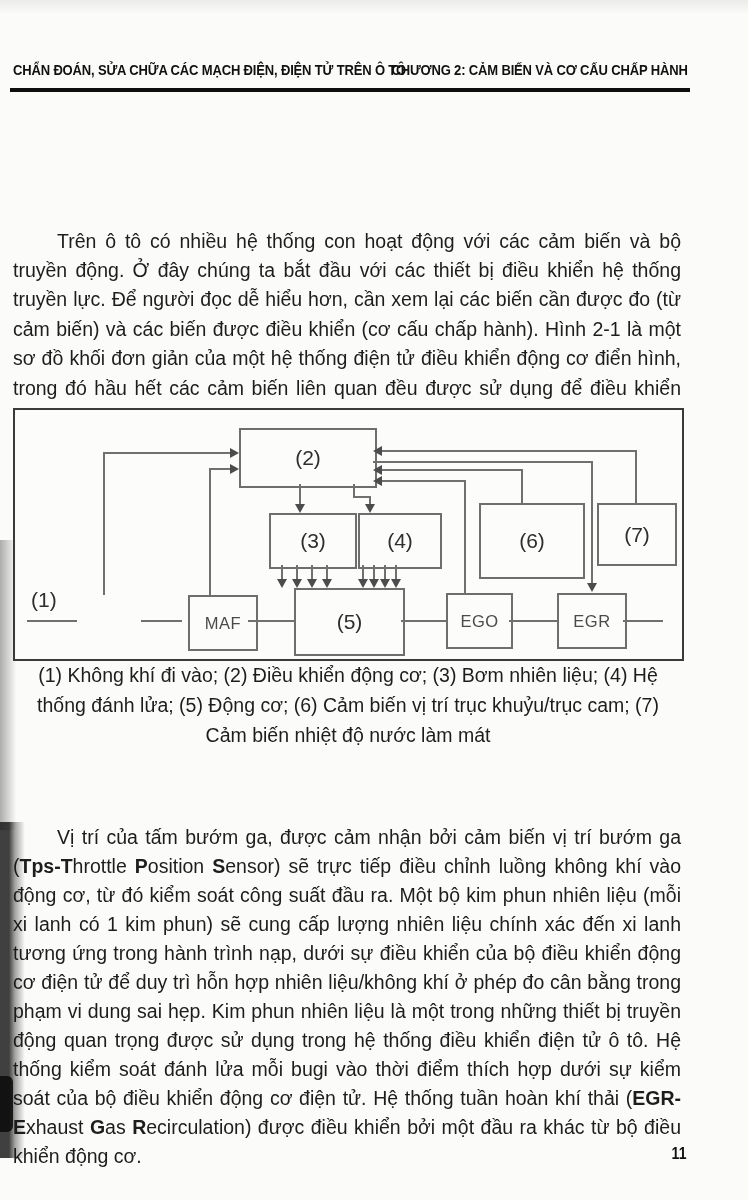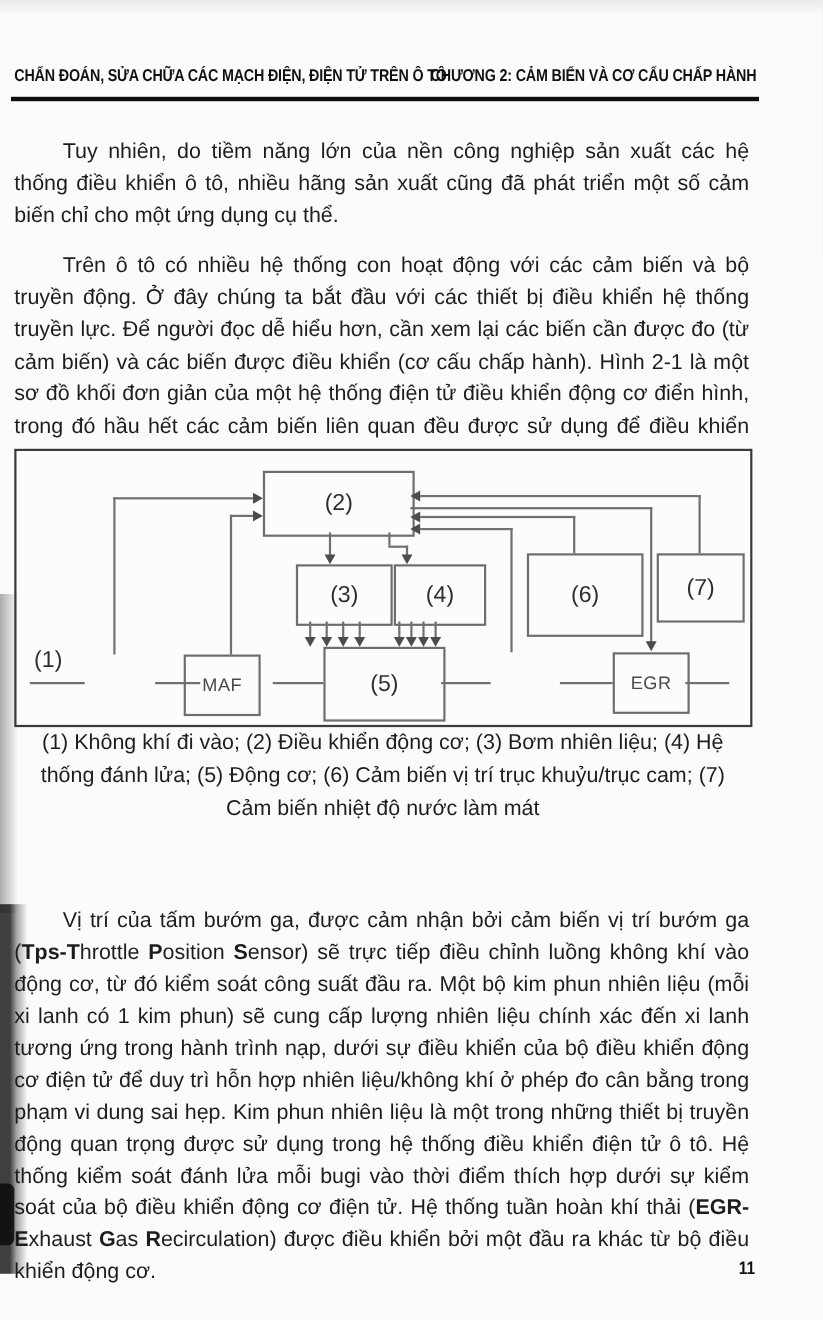--- a/index.html
+++ b/index.html
@@ -55,45 +55,47 @@
 </style>
 </head>
 <body>
 
 <div class="page">
 
   <div class="hdr hdr-left">CHẨN ĐOÁN, SỬA CHỮA CÁC MẠCH ĐIỆN, ĐIỆN TỬ TRÊN Ô TÔ</div>
   <div class="hdr hdr-right">CHƯƠNG 2: CẢM BIẾN VÀ CƠ CẤU CHẤP HÀNH</div>
   <div class="hdr-rule"></div>
 
-  <p class="para p1">Tuy nhiên, do tiềm năng lớn của nền công nghiệp sản xuất các hệ thống điều khiển ô tô, nhiều hãng sản xuất cũng đã phát triển một số cảm biến chỉ cho một ứng dụng cụ thể.</p>
   <p class="para p2">Trên ô tô có nhiều hệ thống con hoạt động với các cảm biến và bộ truyền động. Ở đây chúng ta bắt đầu với các thiết bị điều khiển hệ thống truyền lực. Để người đọc dễ hiểu hơn, cần xem lại các biến cần được đo (từ cảm biến) và các biến được điều khiển (cơ cấu chấp hành). Hình 2-1 là một sơ đồ khối đơn giản của một hệ thống điện tử điều khiển động cơ điển hình, trong đó hầu hết các cảm biến liên quan đều được sử dụng để điều khiển động cơ.</p>
 
   <div class="fig">
 
     <div class="blk num" style="left:224px;top:18px;width:134px;height:56px;">
         <span>(2)</span>
       </div>
     <div class="blk num" style="left:254px;top:103px;width:84px;height:52px;">
         <span>(3)</span>
       </div>
     <div class="blk num" style="left:343px;top:103px;width:80px;height:52px;">
         <span>(4)</span>
       </div>
     <div class="blk num" style="left:464px;top:93px;width:102px;height:72px;">
         <span>(6)</span>
       </div>
     <div class="blk num" style="left:582px;top:93px;width:76px;height:59px;">
         <span>(7)</span>
       </div>
-    <div class="blk txt" style="left:152px;top:185px;width:66px;height:52px;">
+    <div class="blk txt" style="left:173px;top:185px;width:66px;height:52px;">
         <span>MAF</span>
       </div>
     <div class="blk num" style="left:279px;top:178px;width:107px;height:64px;">
         <span>(5)</span>
+      </div>
+    <div class="blk txt" style="left:431px;top:183px;width:63px;height:52px;">
+        <span>EGO</span>
       </div>
     <div class="blk txt" style="left:542px;top:183px;width:66px;height:52px;">
         <span>EGR</span>
       </div>
 
     <div class="flabel" style="left:16px;top:178px;">(1)</div>
 
     <div class="lnh" style="left:12px;top:210px;width:50px;"></div>
     <div class="lnh" style="left:126px;top:210px;width:41px;"></div>
     <div class="lnh" style="left:233px;top:210px;width:46px;"></div>

